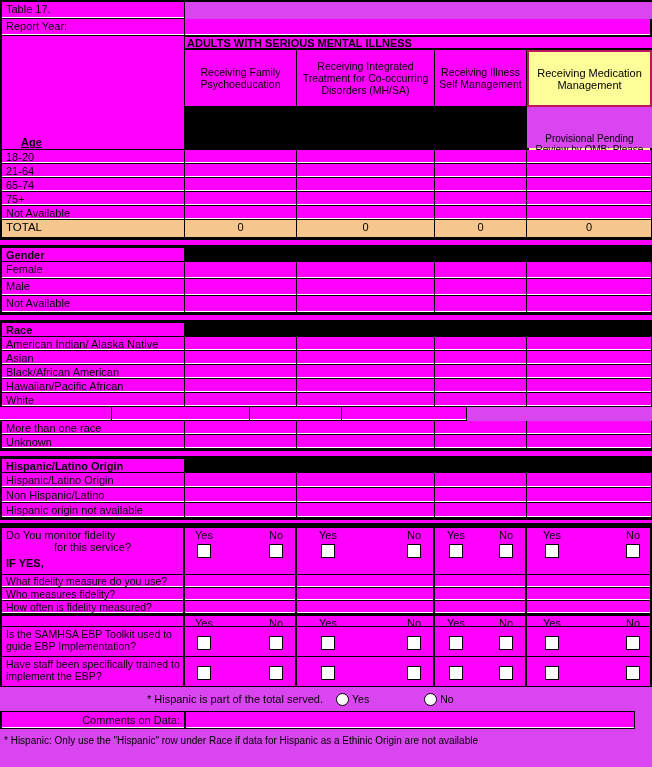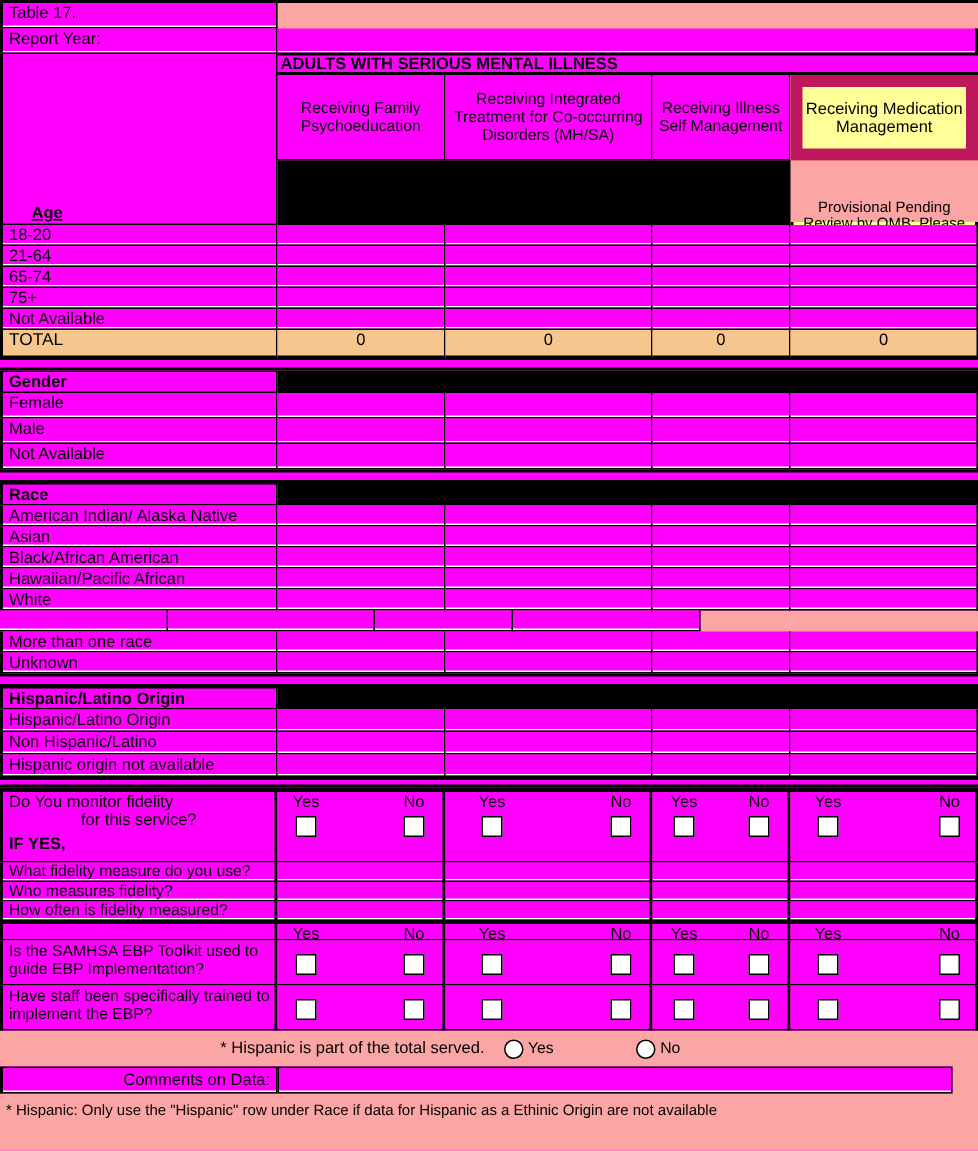--- a/index.html
+++ b/index.html
@@ -3,21 +3,21 @@
 <meta charset="utf-8">
 <style>
   * { box-sizing: border-box; margin: 0; padding: 0; }
   html,body { width:652px; height:767px; }
   body {
     background:#FF00FF;
     font-family:"Liberation Sans", sans-serif;
     font-size:11px;
     color:#000;
   }
-  .page { position:relative; width:652px; height:767px; background:#fca5a5; overflow:hidden; border-top:2px solid #000; }
+  .page { position:relative; width:652px; height:767px; background:#d946ef; overflow:hidden; border-top:2px solid #000; }
   .row { display:flex; width:652px; }
 
   
   .cell { border-right:1px solid #000; border-bottom:1px solid #000; overflow:hidden; background:#FF00FF; }
   .dbl { box-shadow: inset 0 -1px 0 #ffffff; } 
   .lab { width:185px; padding:1px 0 0 4px; border-left:2px solid #000; }
   .c1 { width:112px; } .c2 { width:138px; } .c3 { width:92px; } .c4 { width:125px; }
 
   
   .r-top { height:17px; }
@@ -25,21 +25,21 @@
   .r-top .input { flex:1; border-right:2px solid #000; }
 
   
   .hdrblock { height:114px; }
   .agecell { width:185px; position:relative; border-left:2px solid #000; border-right:1px solid #000; border-bottom:1px solid #000; background:#FF00FF; }
   .age-tag { position:absolute; left:19px; bottom:1px; font-weight:bold; text-decoration:underline; }
   .hdr-right { width:467px; display:flex; flex-direction:column; }
   .title-band { height:14px; border-top:1px solid #000; border-bottom:2px solid #000; font-weight:bold; font-size:11px; line-height:12px; padding-left:2px; background:#FF00FF; }
   .colheads { display:flex; height:57px; }
   .colhead { border-right:1px solid #000; border-bottom:1px solid #000; display:flex; align-items:center; justify-content:center; text-align:center; font-size:10.5px; line-height:12px; padding:1px 2px; background:#FF00FF; }
-  .colhead.yellow { background:#FFFF99; border:8px solid #be185d; font-size:11px; }
+  .colhead.yellow { background:#FFFF99; border:2px solid #be185d; font-size:11px; }
   .bands { display:flex; height:43px; }
   .blackband { width:342px; background:#000; }
   .yellownote { width:125px; background:#FFFF99; border:2px solid #000; border-top:none; font-size:10px; line-height:11px; text-align:center; display:flex; align-items:center; justify-content:center; padding:1px 2px;margin-top:41px; }
 
   
   .r-age { height:14px; } .r-g { height:17px; } .r-race { height:14px; } .r-h { height:15px; }
   .r-age .lab, .r-race .lab { line-height:12px; }
   .r-total { height:18px; }
   .total-cell { background:#F5C78E; text-align:center; line-height:15px; }
   .r-total .lab { background:#F5C78E; font-size:11.5px; }

